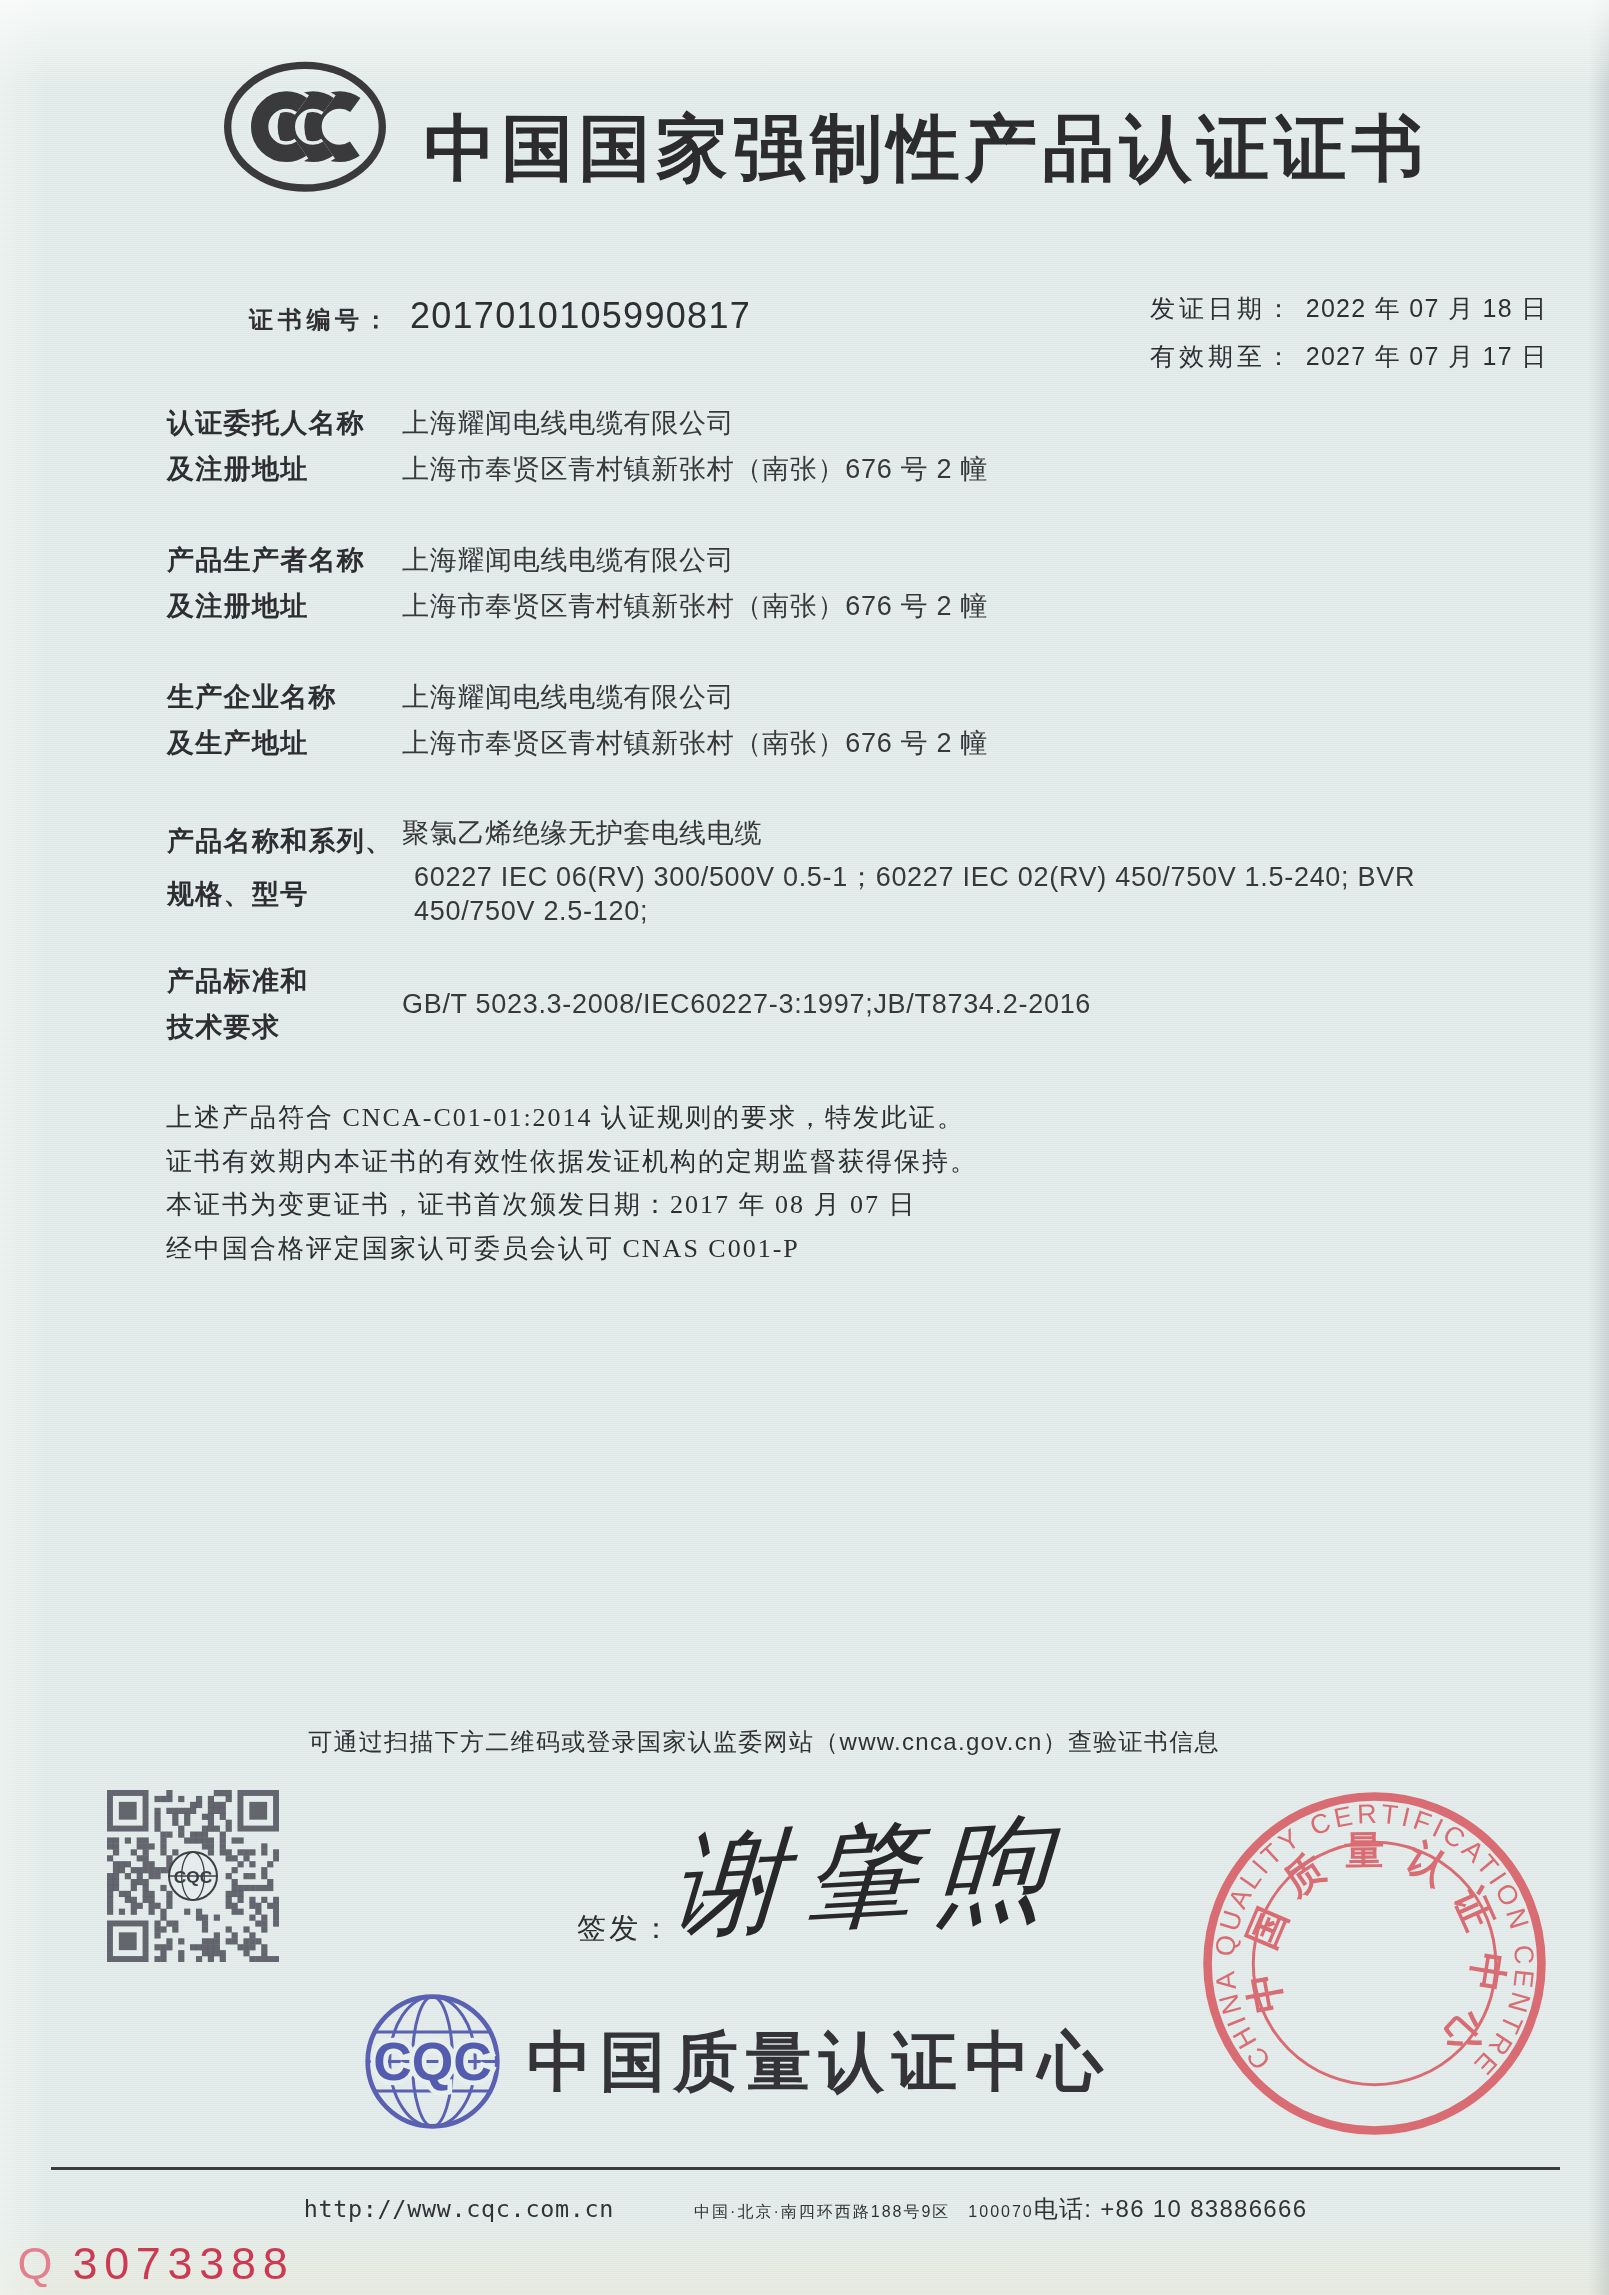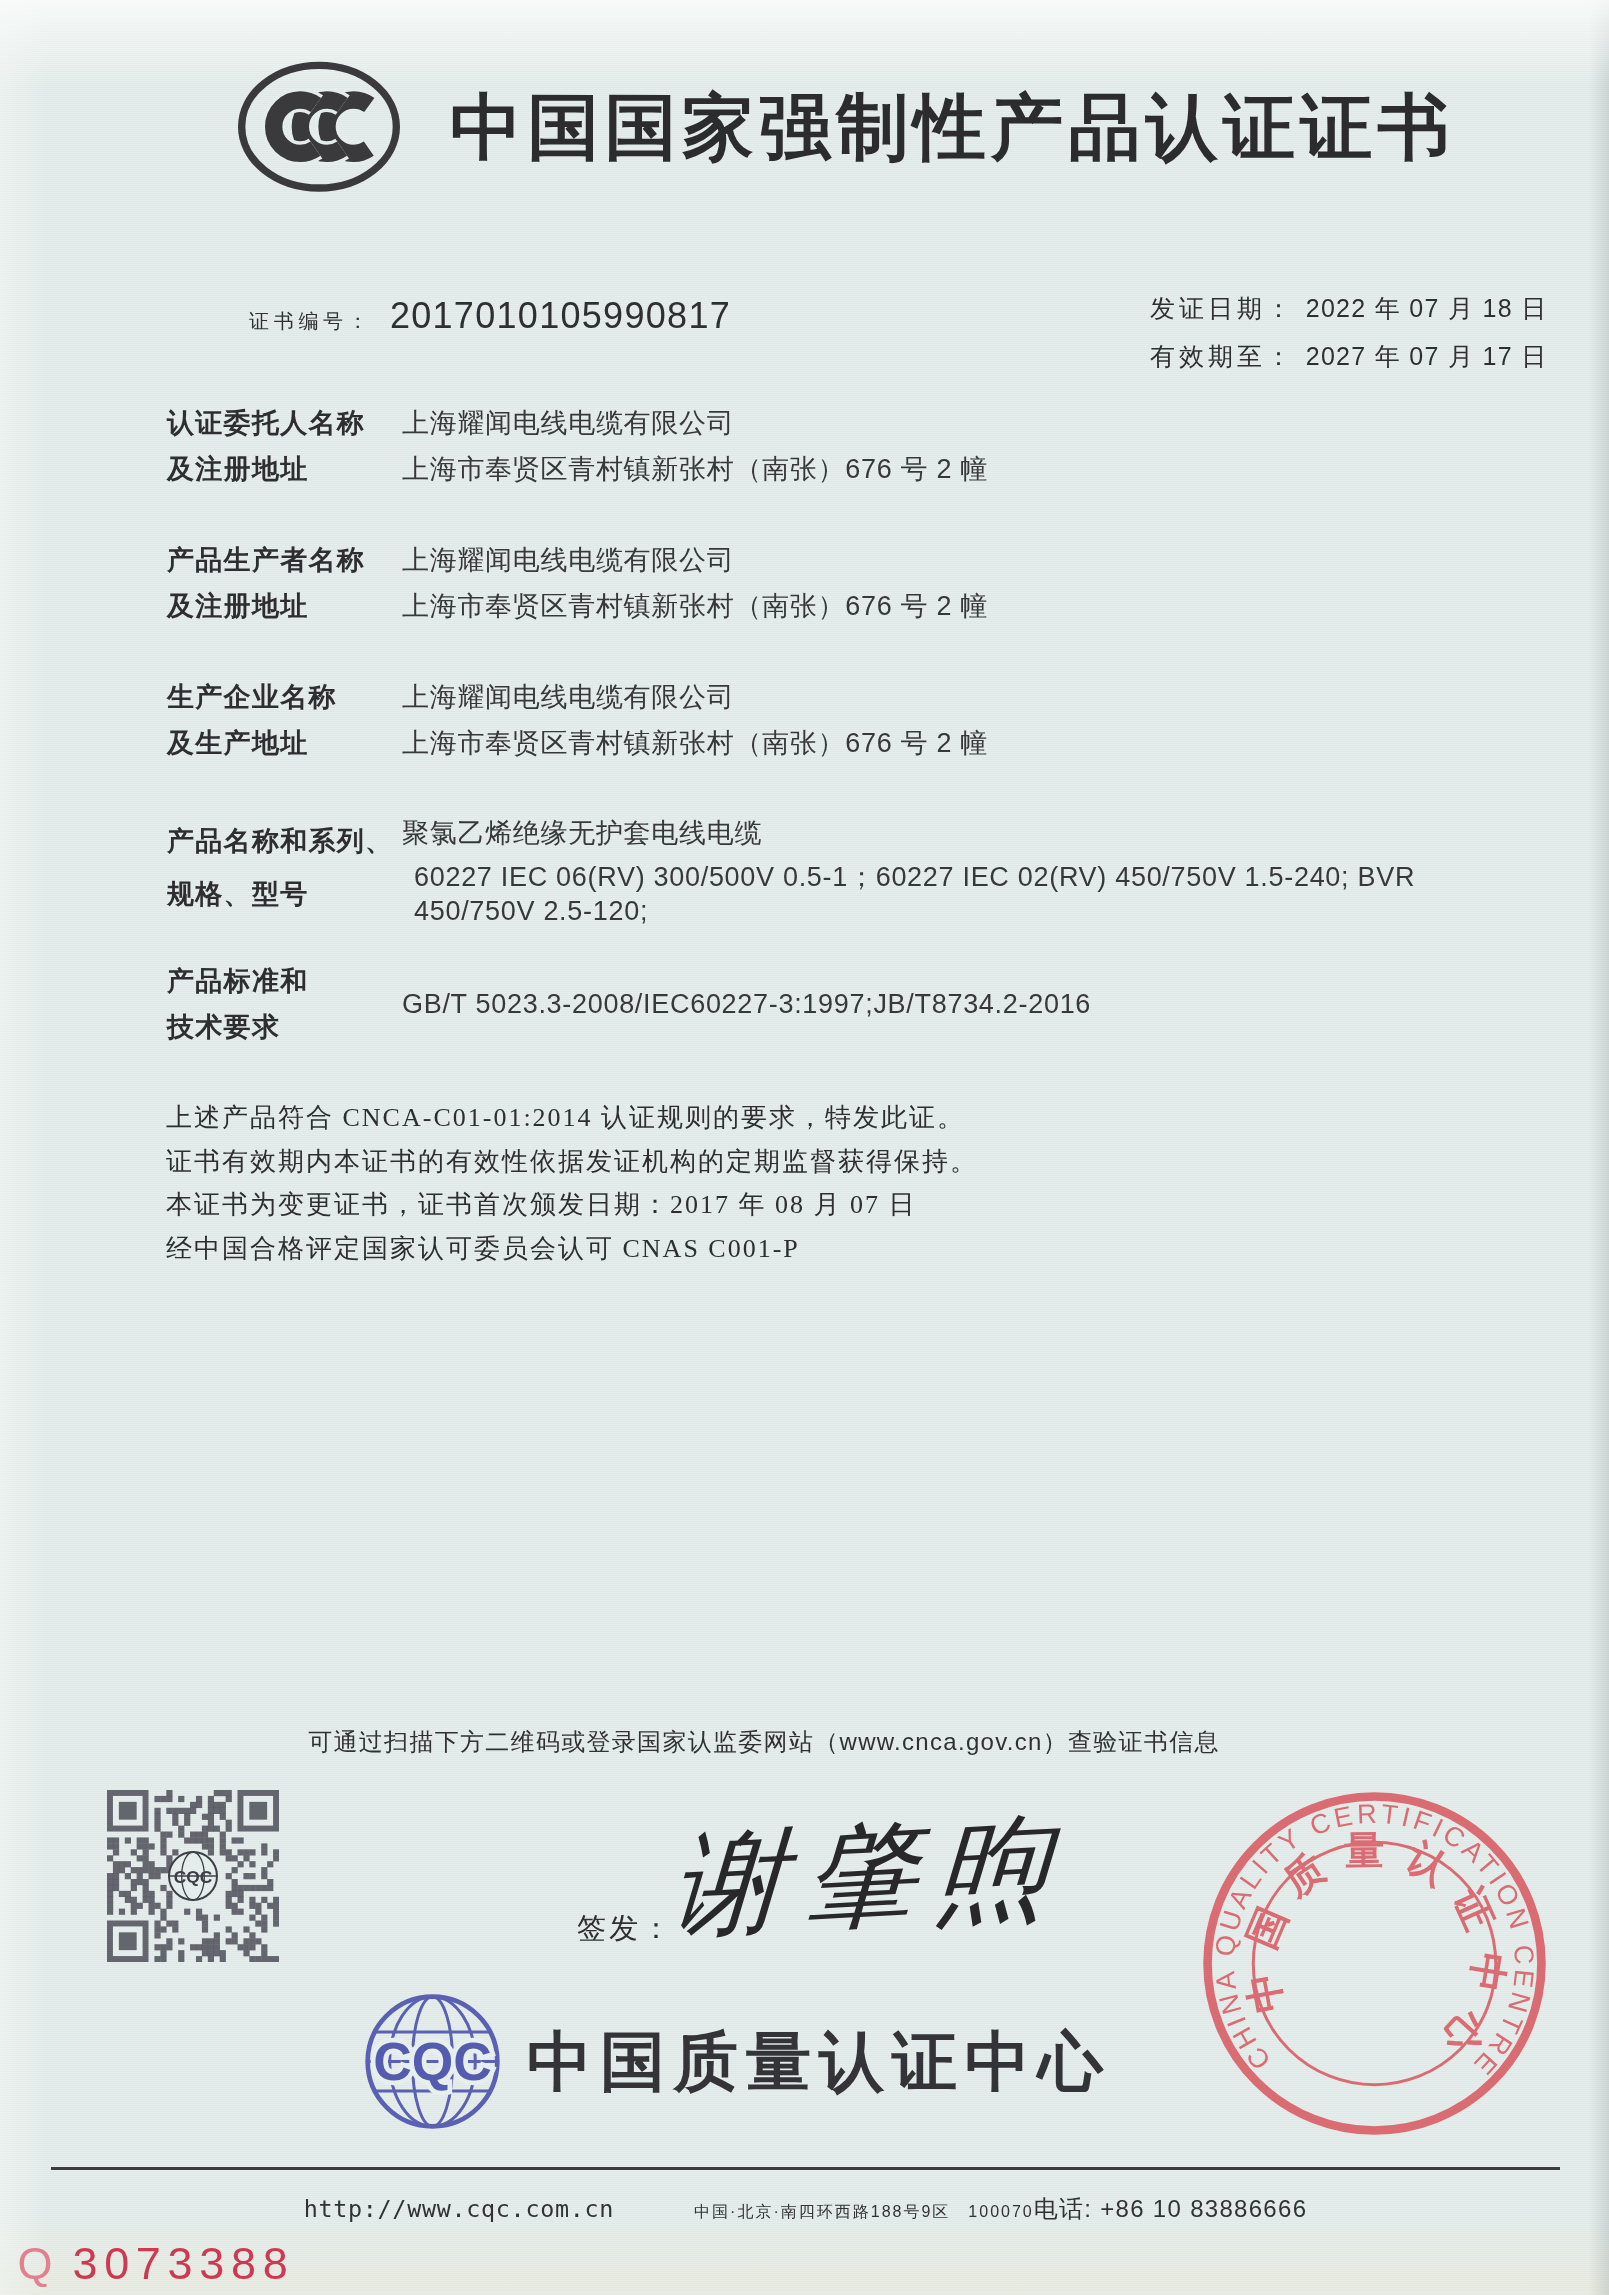--- a/index.html
+++ b/index.html
@@ -5,25 +5,25 @@
   *{margin:0;padding:0;box-sizing:border-box}
   body{background:#c9d3d1;font-family:"Liberation Sans",sans-serif}
   #page{position:relative;width:1609px;height:2295px;overflow:hidden;color:#333338;
     background:
       linear-gradient(to bottom, rgba(250,252,250,.85), rgba(250,252,250,0) 87px),
       linear-gradient(to left, rgba(140,152,155,.28), rgba(140,152,155,0) 20px),
       linear-gradient(to right, rgba(242,246,244,.55), rgba(242,246,244,0) 47px),
       linear-gradient(to top, rgba(236,233,214,.5), rgba(236,233,214,0) 77px),
       repeating-linear-gradient(0deg, rgba(255,255,255,.12) 0 0.7px, rgba(140,162,158,.05) 0.7px 2px),
       #e3ecea;}
-  .hd{position:absolute;left:235px;top:59px;display:flex;align-items:center;gap:47px}
+  .hd{position:absolute;left:221px;top:59px;display:flex;align-items:flex-end;gap:35px}
   .ccc{width:168px;height:138px;flex:none}
   .title{font-size:72px;font-weight:700;letter-spacing:5.3px;color:#2c2c2f;white-space:nowrap}
   .certno{position:absolute;left:249px;top:295px;display:flex;align-items:baseline;gap:17.4px}
-  .certno .lbl{font-size:20px;letter-spacing:4.7px;font-weight:400;color:#303034}
+  .certno .lbl{font-size:24px;letter-spacing:4.7px;font-weight:700;color:#303034}
   .certno .num{font-size:36px;letter-spacing:1.3px;color:#2f2f33}
   .dates{position:absolute;left:1150px;top:292px;font-size:25px;font-weight:500;color:#2f2f33}
   .dates .drow{display:flex;align-items:baseline;height:48px}
   .dates .dlbl{letter-spacing:4px}
   .dates .dval{margin-left:10.7px;letter-spacing:1.3px}
   .fblock{position:absolute;left:167px;width:1319px;display:flex;align-items:center}
   .flabels{width:235px;flex:none;font-weight:700;font-size:27px;color:#2e2e32;letter-spacing:1.3px}
   .flabels span{display:block;line-height:29px;margin-bottom:17.4px}
   .fvalues{flex:1;font-size:27px;color:#38383c;letter-spacing:0.7px}
   .fvalues .v{line-height:29px;margin-bottom:17.4px}

